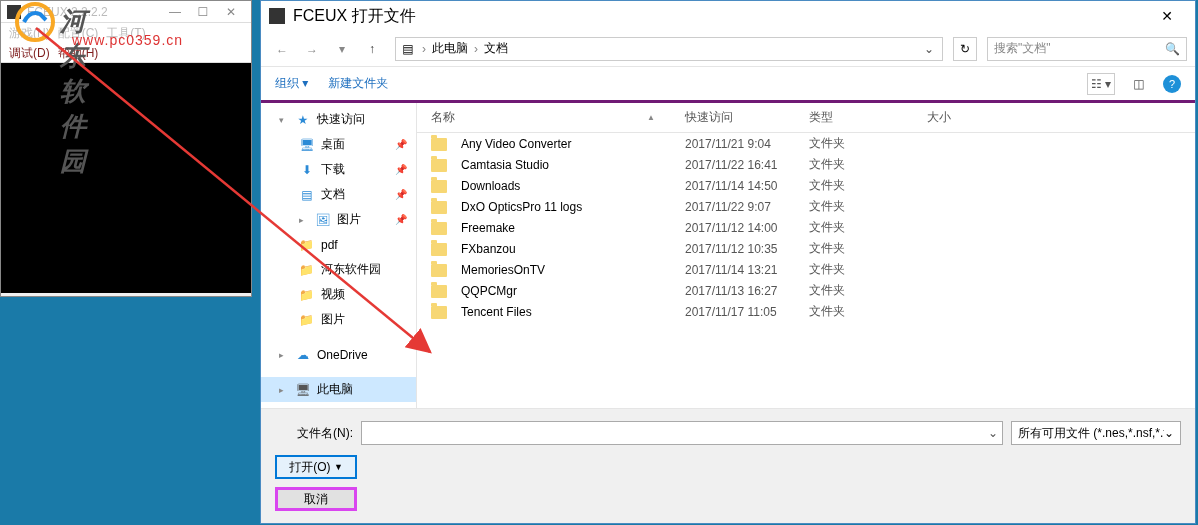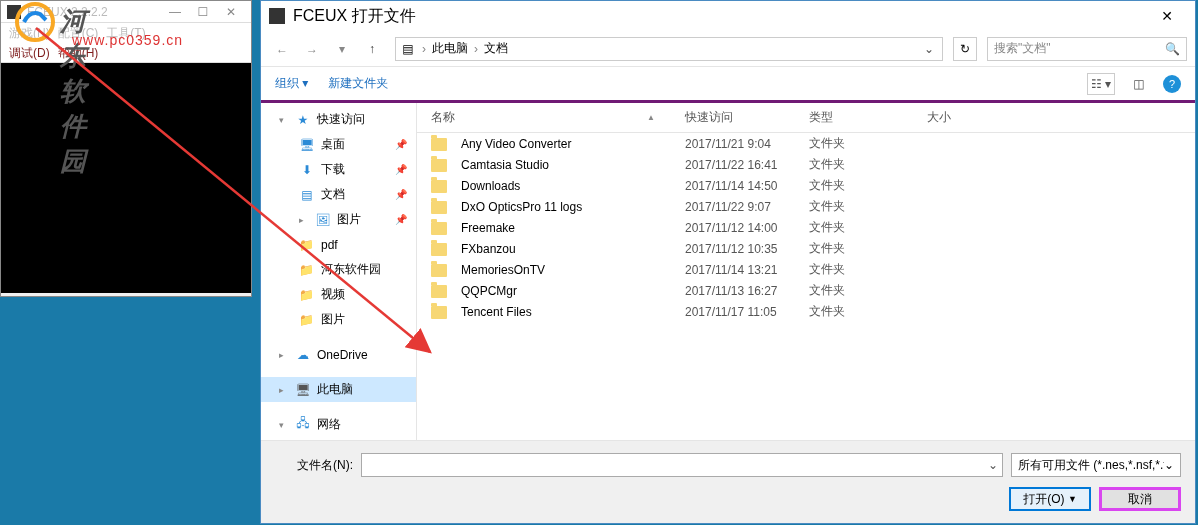--- a/index.html
+++ b/index.html
@@ -80,21 +80,21 @@
 .fl-size { width: 80px; }
 
 
 .dlg-bottom { border-top: 1px solid #e5e5e5; background: #f0f0f0; padding: 12px 14px; display: flex; flex-direction: column; gap: 10px; }
 .filename-row { display: flex; align-items: center; gap: 8px; }
 .filename-label { width: 78px; text-align: right; }
 .filename-input { flex: 1; height: 24px; border: 1px solid #aaa; padding: 0 4px; display: flex; align-items: center; justify-content: flex-end; background: #fff; }
 .filename-input .drop { color: #555; }
 .filetype-select { width: 170px; height: 24px; border: 1px solid #aaa; background: #fff; display: flex; align-items: center; padding: 0 6px; }
 .filetype-select span:first-child { flex: 1; white-space: nowrap; overflow: hidden; }
-.btn-row { display: flex; justify-content: flex-end; gap: 8px; }
+.btn-row { display: flex; justify-content: flex-end; gap: 8px; flex-direction: column; }
 .btn { width: 82px; height: 24px; border: 3px solid #d946ef; background: #e1e1e1; display: flex; align-items: center; justify-content: center; }
 .btn.primary { border: 2px solid #0078d7; background: #e5f1fb; }
 
 
 .red-arrow { position: absolute; left: 0; top: 0; pointer-events: none; }
 
 
 .i-star { color: #2b8ad6; }
 .i-desktop { color: #2b8ad6; }
 .i-dl { color: #2b8ad6; }

